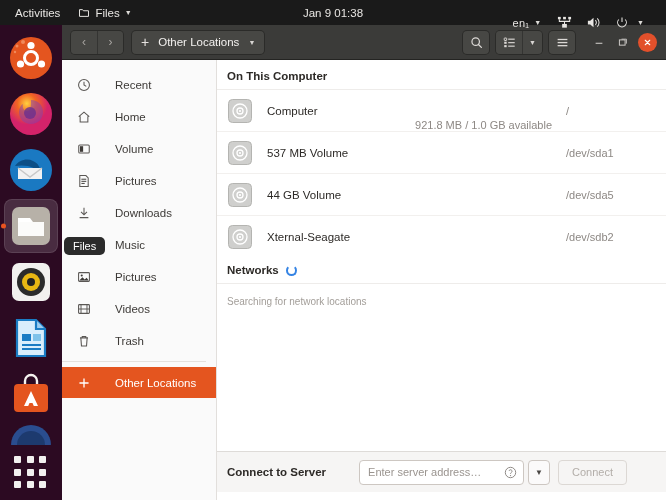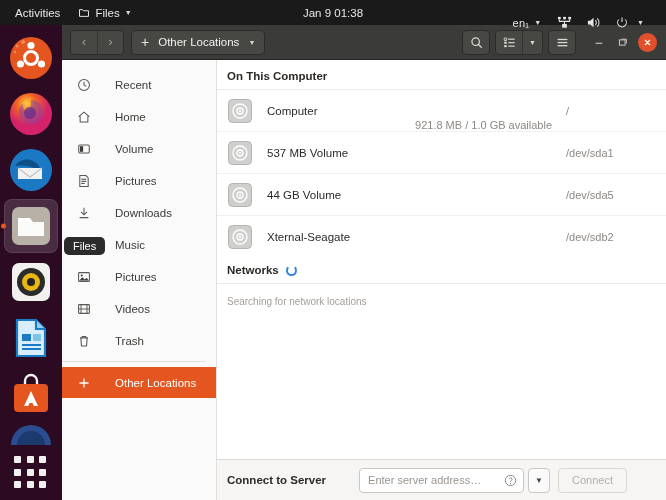--- a/index.html
+++ b/index.html
@@ -147,21 +147,21 @@
   .drive-free { margin-left: auto; font-size: 11px; color: #8d8884; margin-top: 28px; }
   .drive-dev { font-size: 11px; color: #8d8884; width: 88px; text-align: left; margin-left: 14px; }
   #net-status { font-size: 10px; color: #a39e99; padding: 12px 0 0 10px; }
   .spinner {
     width: 11px; height: 11px; border: 2px solid #3584e4; border-top-color: transparent;
     border-radius: 50%; display: inline-block;
   }
 
   
   #footer {
-    position: absolute; bottom: 0; left: 155px; width: 449px; height: 41px;
+    position: absolute; bottom: 8px; left: 155px; width: 449px; height: 41px;
     background: #f6f5f4; border-top: 1px solid #dedbd8;
     display: flex; align-items: center; padding: 0 10px;
   }
   #cts-label { font-size: 11.5px; font-weight: bold; color: #2d2a27; }
   #cts-inputwrap {
     margin-left: 33px; display: flex; align-items: center;
     height: 25px; background: #ffffff; border: 1px solid #cdc7c2;
     border-radius: 4px; padding: 0 6px 0 8px; width: 165px;
   }
   #cts-input {

